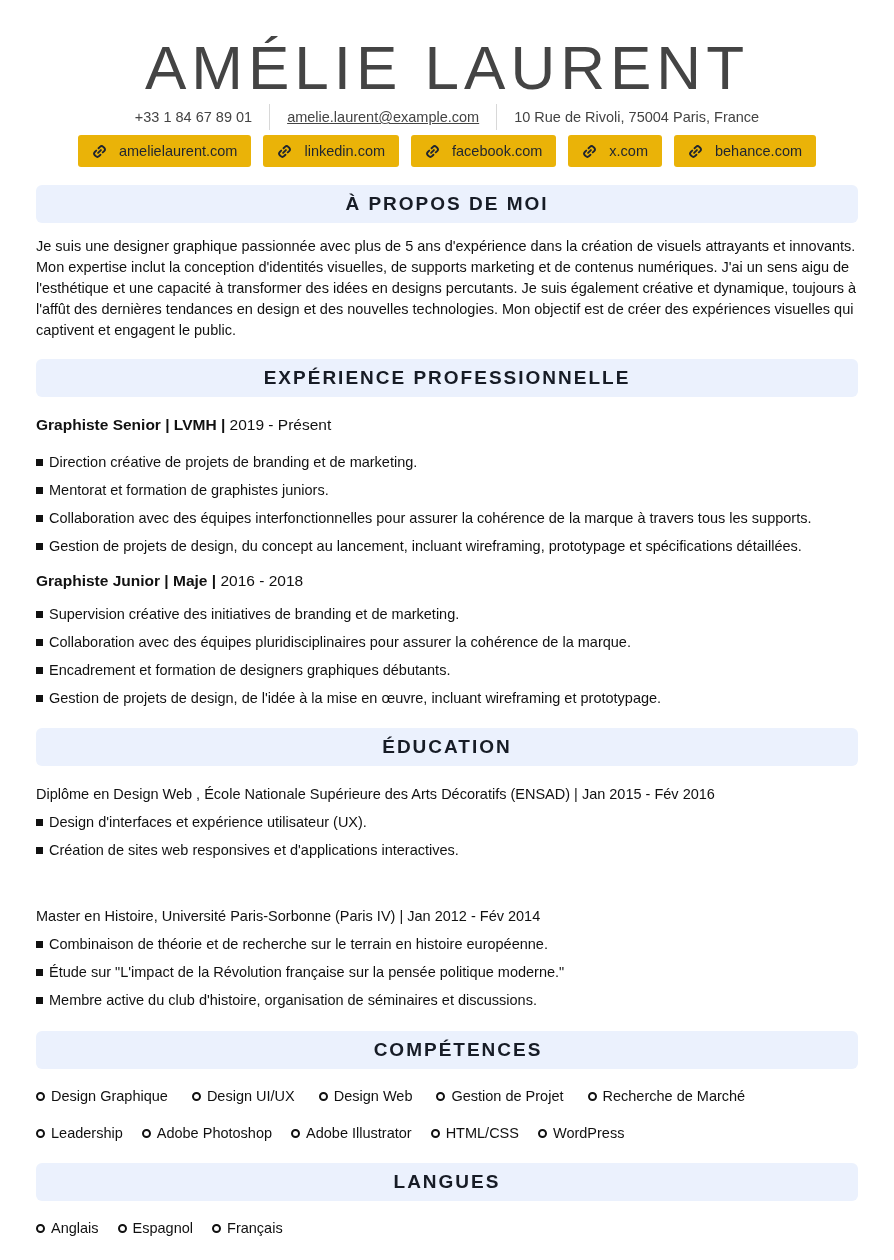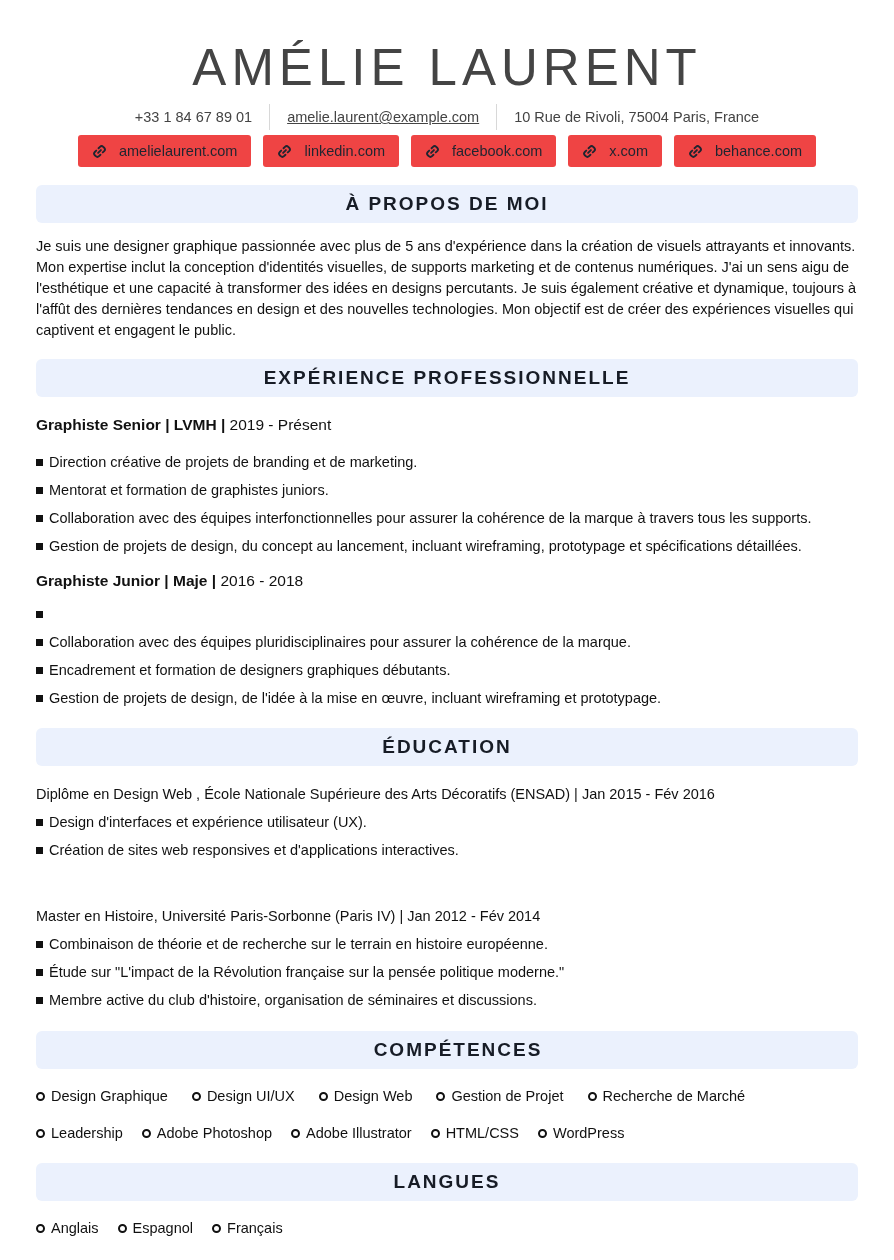--- a/index.html
+++ b/index.html
@@ -1,27 +1,27 @@
 <!DOCTYPE html>
 <html><head>
 <meta charset="utf-8">
 <style>
   * { box-sizing: border-box; margin: 0; padding: 0; }
   html, body { width: 894px; height: 1260px; background: #ffffff; }
   body { font-family: "Liberation Sans", "DejaVu Sans", sans-serif; color: #111111; position: relative; overflow: hidden; }
 
-  .name { position: absolute; top: 38px; left: 0; width: 894px; text-align: center; font-size: 51px; font-weight: 400; letter-spacing: 5px; color: #444444; line-height: 60px; }
+  .name { position: absolute; top: 38px; left: 0; width: 894px; text-align: center; font-size: 62px; font-weight: 400; letter-spacing: 5px; color: #444444; line-height: 60px; }
 
   .contact { position: absolute; top: 104px; left: 0; width: 894px; display: flex; justify-content: center; align-items: center; font-size: 14.5px; color: #444444; }
   .contact .item { padding: 0 17px; line-height: 26px; }
   .contact .sep { width: 1px; height: 26px; background: #d8d8d8; }
   .contact .email { text-decoration: underline; color: #444444; }
 
   .links { position: absolute; top: 135px; left: 0; width: 894px; display: flex; justify-content: center; gap: 12px; }
-  .chip { display: flex; align-items: center; gap: 12px; height: 31px; padding: 16px 14px; background: #ef4444; border-radius: 3px; font-size: 14.5px; color: #1f2530; }
+  .chip { display: flex; align-items: center; gap: 12px; height: 31px; padding: 16px 14px; background: #eab308; border-radius: 3px; font-size: 14.5px; color: #1f2530; }
   .chip svg { width: 15px; height: 15px; }
 
   .section-header { position: absolute; left: 36px; width: 822px; height: 38px; background: #ebf1fd; border-radius: 6px; text-align: center; font-size: 19px; font-weight: 700; letter-spacing: 2px; color: #171c26; line-height: 38px; }
 
   .para { position: absolute; left: 36px; width: 824px; font-size: 14.5px; line-height: 21px; color: #111; }
 
   .job-title { position: absolute; left: 36px; font-size: 15.5px; color: #111; }
   .job-title .strong { font-weight: 700; }
   .edu-title { position: absolute; left: 36px; font-size: 14.5px; color: #111; }
   .edu-title .strong { font-weight: 400; }
@@ -126,20 +126,21 @@
       <span>Gestion de projets de design, du concept au lancement, incluant wireframing, prototypage et spécifications détaillées.</span>
     </li>
 </ul>
 
 <div class="job-title" style="top:572px;">
   <span class="strong">Graphiste Junior | Maje |</span><span> 2016 - 2018</span>
 </div>
 <ul class="bullets" style="top:600px;">
   <li style="height:28px;">
       <span class="sq"></span>
+      <span>Supervision créative des initiatives de branding et de marketing.</span>
     </li>
   <li style="height:28px;">
       <span class="sq"></span>
       <span>Collaboration avec des équipes pluridisciplinaires pour assurer la cohérence de la marque.</span>
     </li>
   <li style="height:28px;">
       <span class="sq"></span>
       <span>Encadrement et formation de designers graphiques débutants.</span>
     </li>
   <li style="height:28px;">

